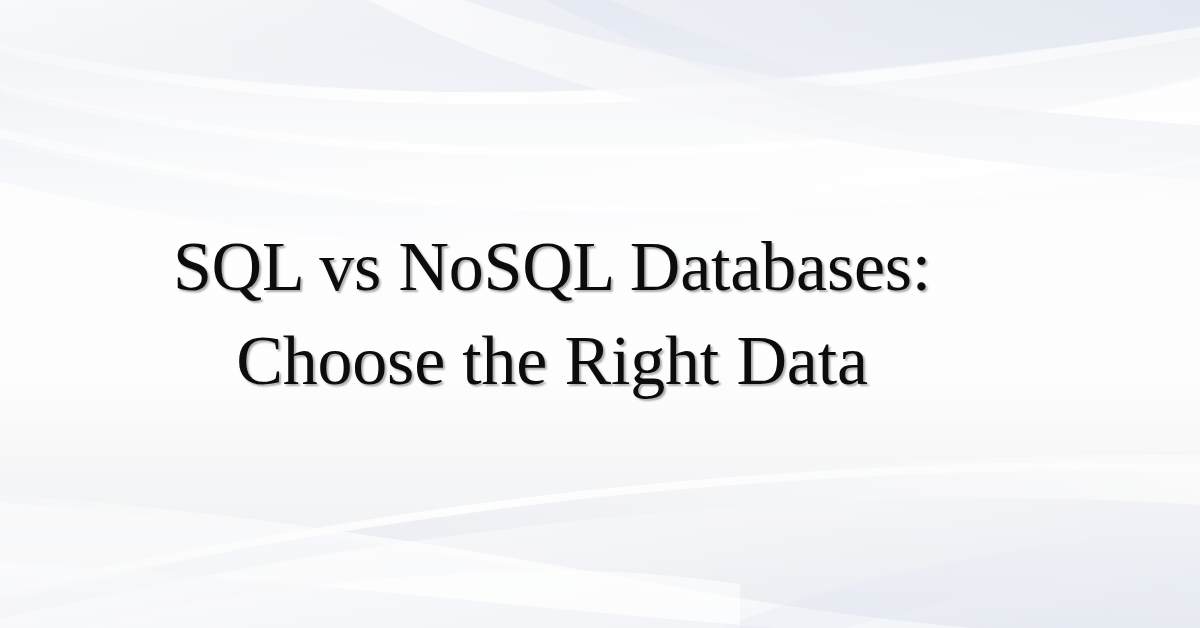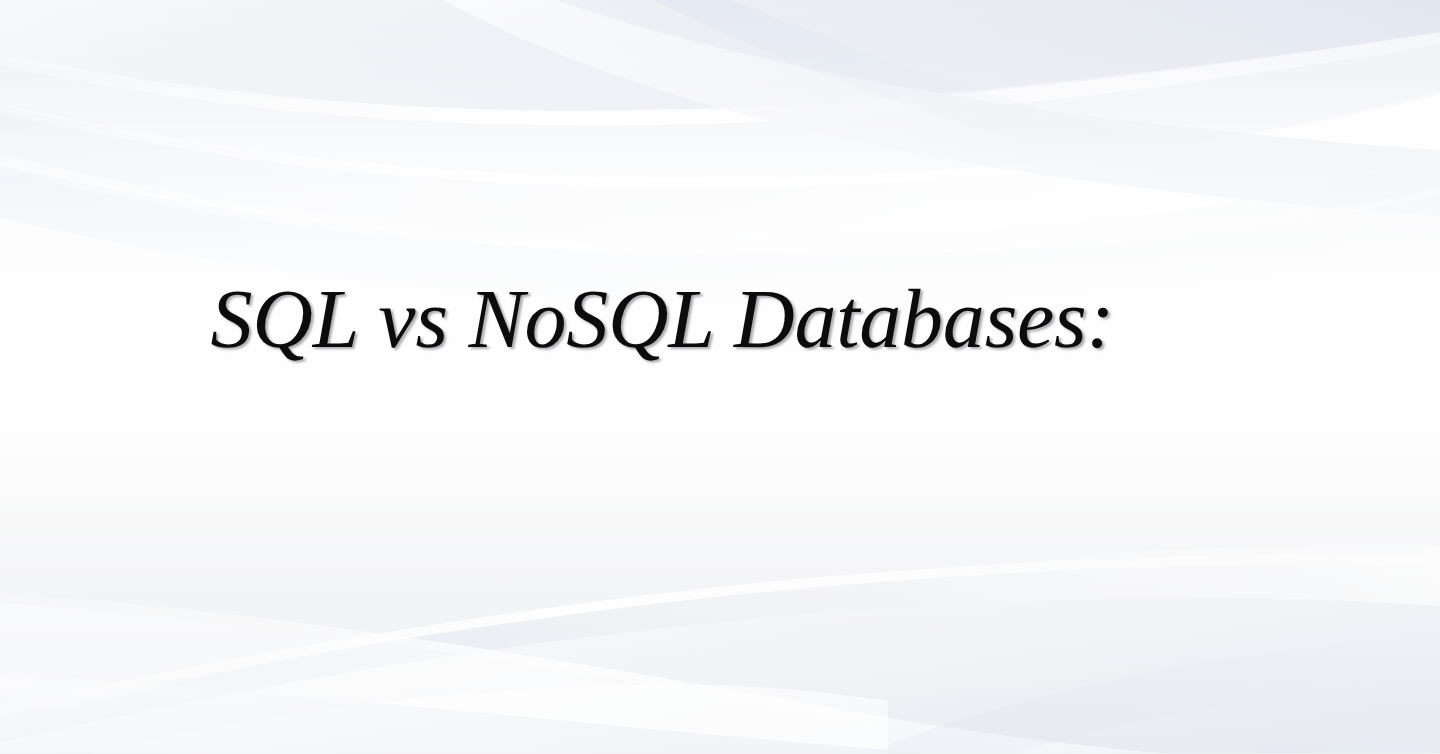--- a/index.html
+++ b/index.html
@@ -52,21 +52,20 @@
     left: 0;
     top: 0;
     width: 1104px;
     height: 628px;
     display: flex;
     flex-direction: column;
     align-items: center;
     justify-content: center;
     box-sizing: border-box;
     padding: 0 99px;
-    font-style: italic;
   }
 
   #title {
     margin: 0;
     text-align: center;
     font-family: "Liberation Serif", "DejaVu Serif", serif;
     font-weight: 400;
     font-size: 70px;
     line-height: 94px;
     letter-spacing: -0.2px;
@@ -174,16 +173,16 @@
                L 740,668 Z" fill="#ffffff" opacity="0.6"></path>
 
       <path d="M -40,560 C 220,572 520,608 780,628 C 960,642 1100,648 1240,650
                L 1240,668 L -40,668 Z" fill="url(#gBandA)" opacity="0.5"></path>
     </g>
   </svg>
 
   <div id="bg-sheen"></div>
 
   <div id="title-block">
-    <h1 id="title" style="color: rgb(12, 12, 12);"><span>SQL vs NoSQL Databases:</span><br><br></h1>
+    <h1 id="title" style="color: rgb(12, 12, 12);"><span>SQL vs NoSQL Databases:</span><br><span>Choose the Right Data</span><br></h1>
   </div>
 
 </div>
 
 </body></html>

